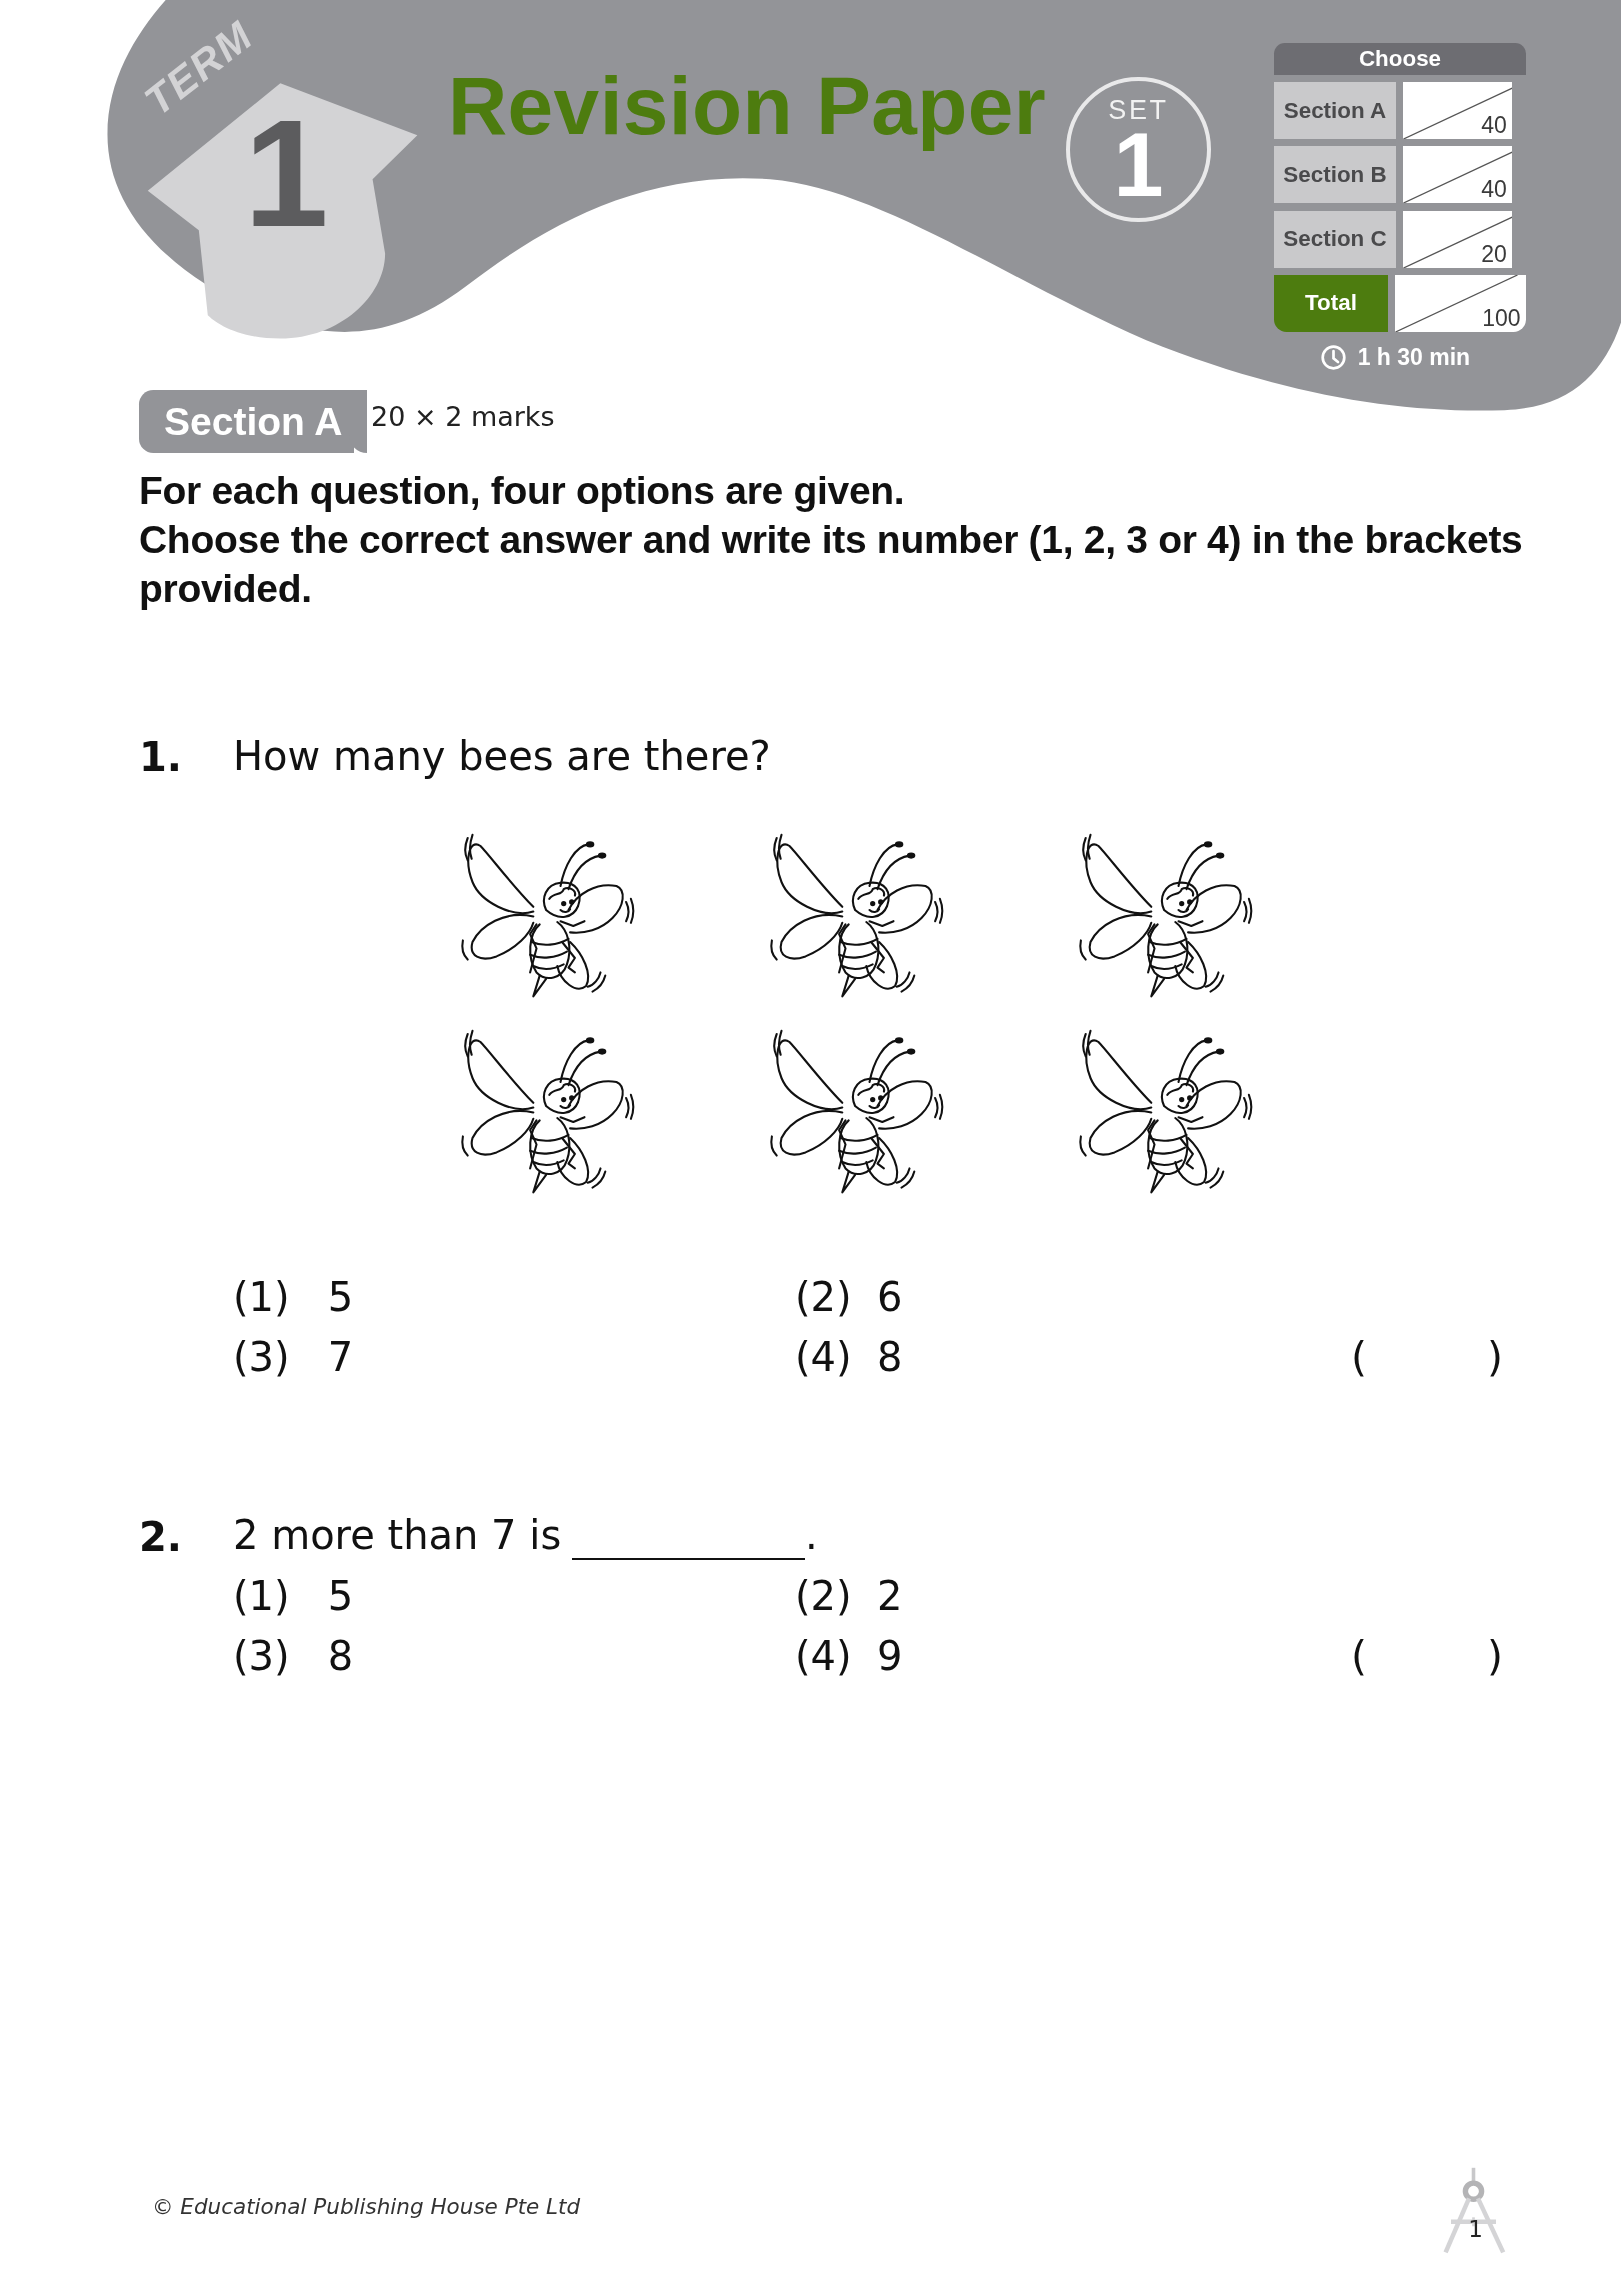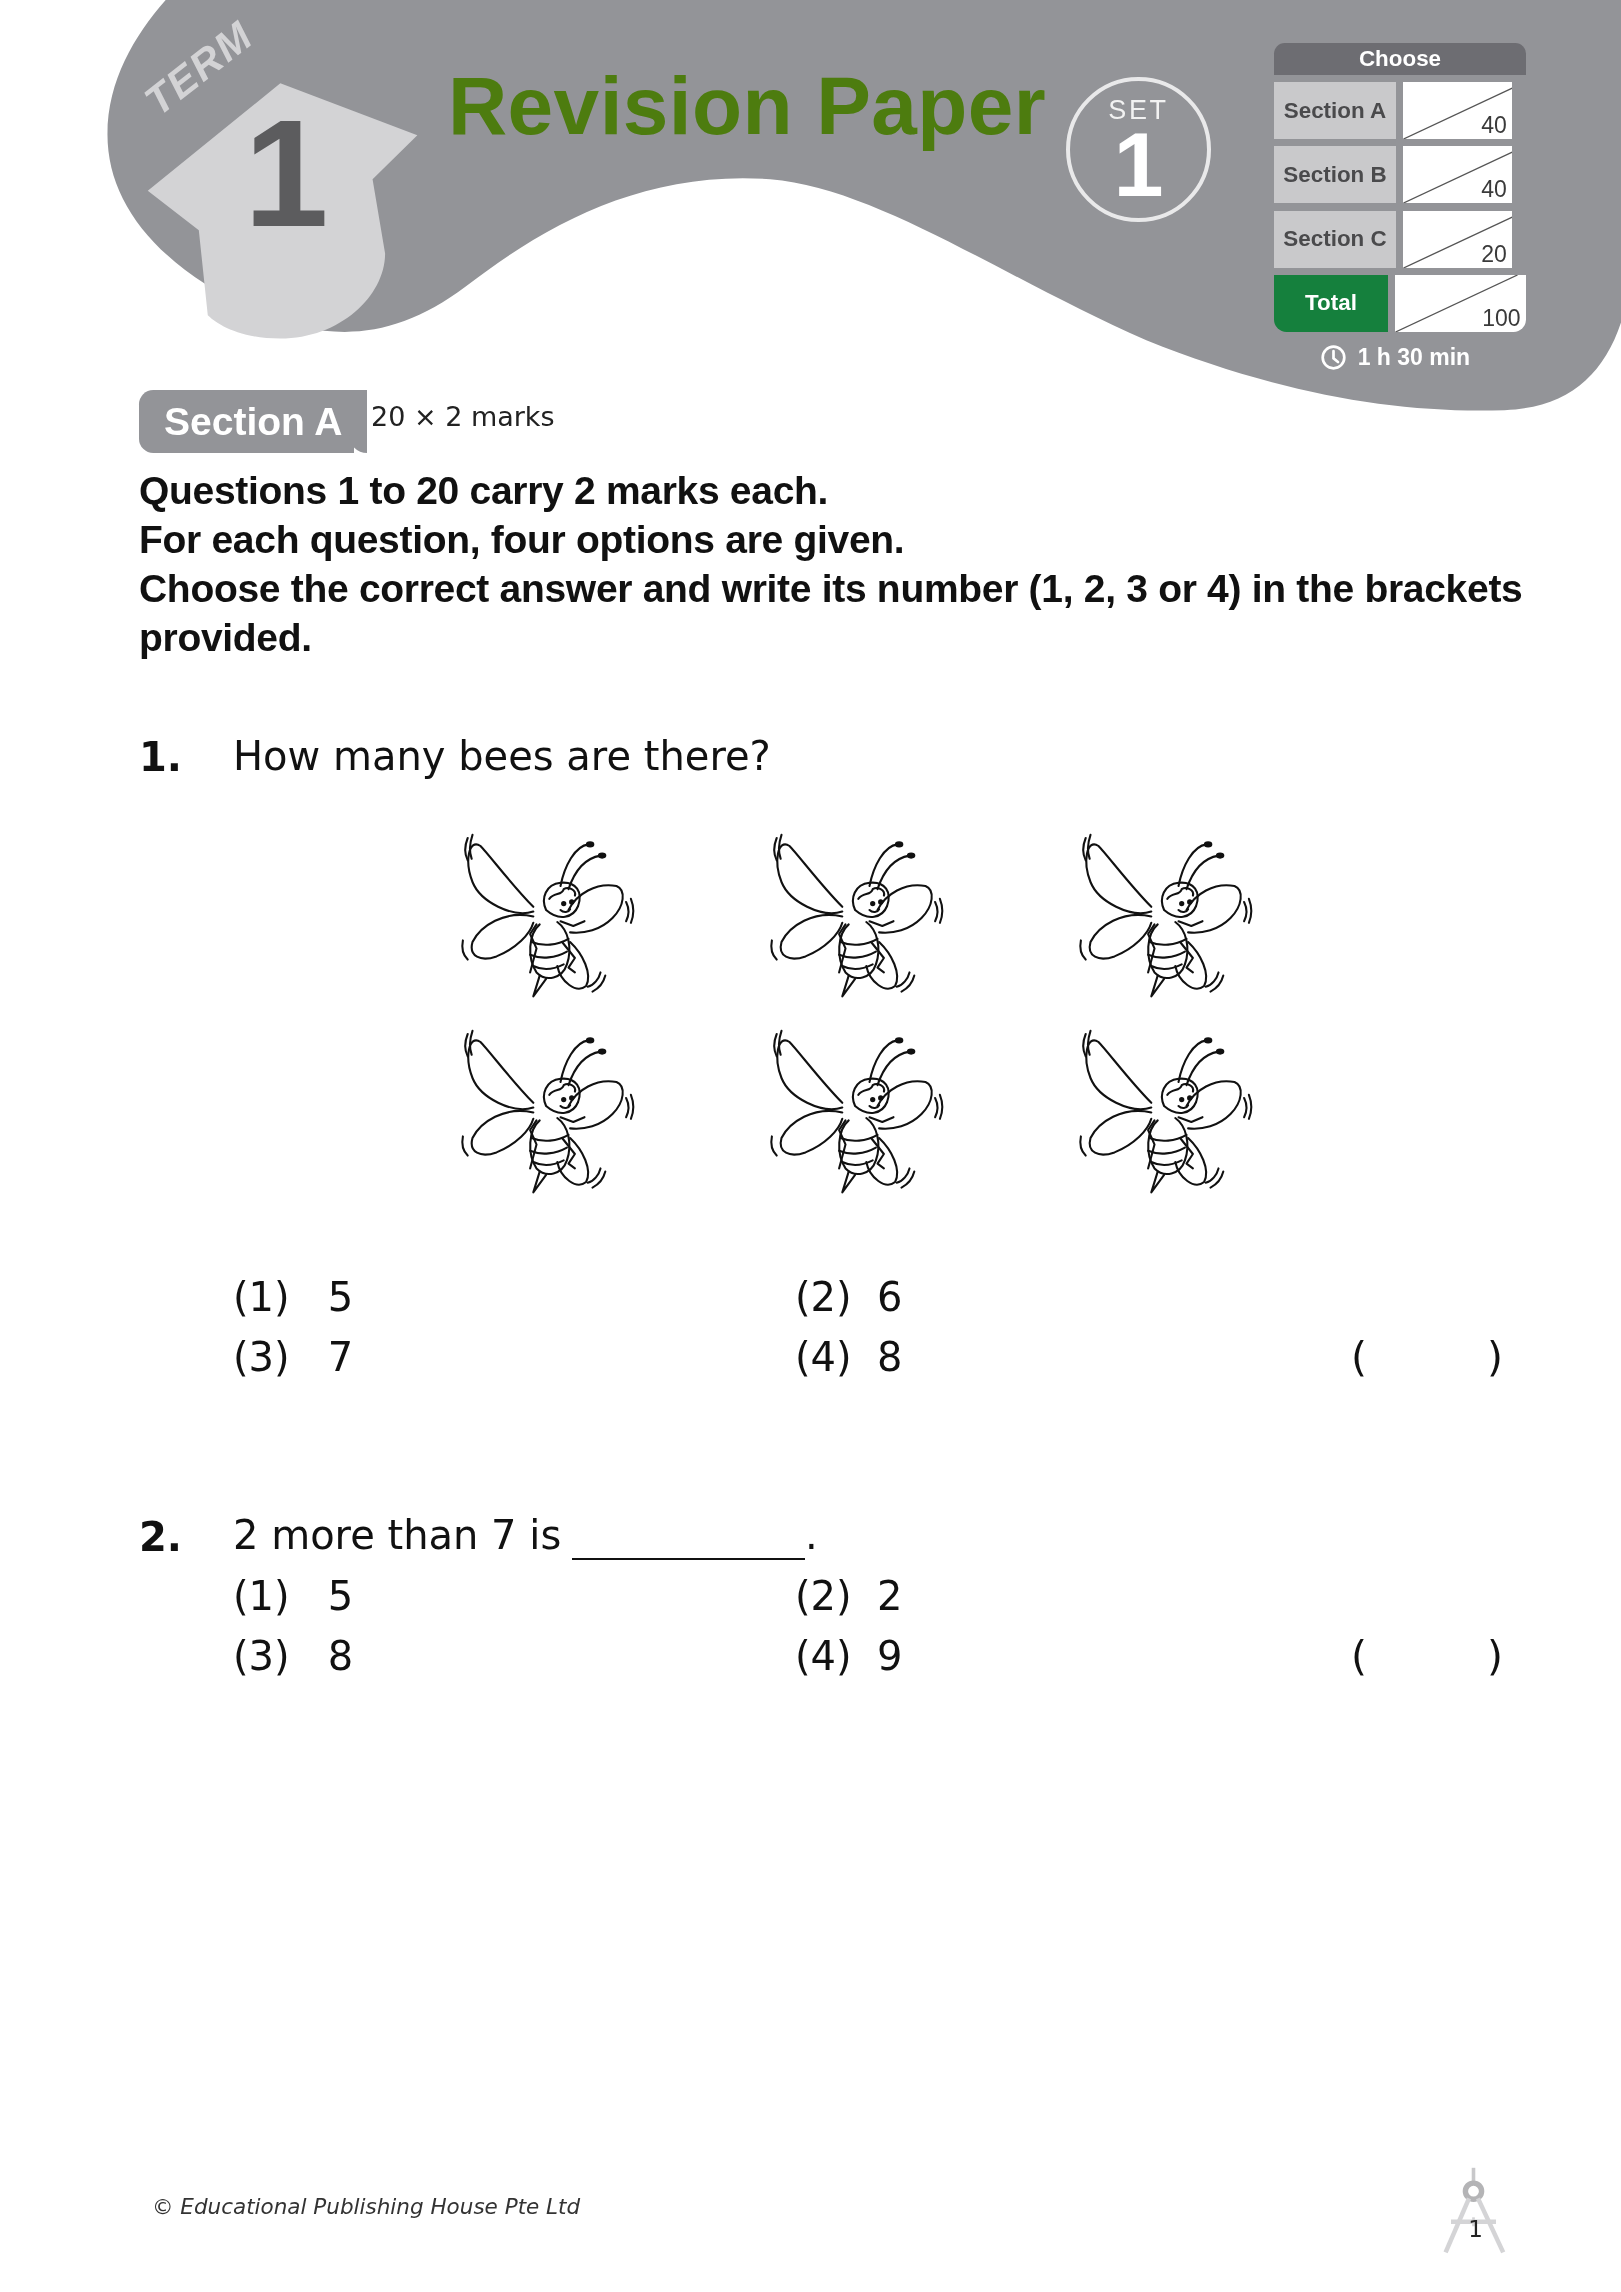--- a/index.html
+++ b/index.html
@@ -26,21 +26,21 @@
   .marks-head { height:32px; background:#6d6d72; border-radius:10.7px 10.7px 0 0; color:#fff;
                 font-family:"Liberation Sans", sans-serif; font-weight:bold; font-size:22.4px;
                 text-align:center; line-height:32px; }
   .marks-row { display:flex; height:57px; margin-top:7.2px; }
   .marks-row .lbl { width:122px; background:#c9c9cb; color:#4a4a4c; font-family:"Liberation Sans", sans-serif;
                     font-weight:bold; font-size:22.4px; display:flex; align-items:center; justify-content:center; }
   .marks-row .cell { width:109px; margin-left:7.2px; background:#ffffff; position:relative; overflow:hidden; }
   .marks-row .cell svg { position:absolute; left:0; top:0; }
   .marks-row .cell .max { position:absolute; right:5.4px; bottom:0px; font-family:"Liberation Sans", sans-serif;
                           font-size:23px; color:#3a3a3a; }
-  .marks-row.total .lbl { background:#15803d; color:#fff; border-radius:0 0 0 12.5px; }
+  .marks-row.total .lbl { background:#4d7c0f; color:#fff; border-radius:0 0 0 12.5px; }
   .marks-row.total .cell { border-radius:0 0 12.5px 0;padding-left:29px; }
   .time { left:1320px; top:344px; color:#ffffff; font-family:"Liberation Sans", sans-serif; font-weight:bold;
           font-size:23px; display:flex; align-items:center; gap:10.7px; }
 
   
   .sec-pill { left:139px; top:390px; width:215px; height:63px; background:#939498; border-radius:14.3px 0 0 14.3px;
               color:#fff; font-family:"Liberation Sans", sans-serif; font-weight:bold; font-size:39px;
               line-height:63px; padding-left:25px; box-sizing:border-box; }
   .sec-pill::after { content:""; position:absolute; right:-12.5px; top:0; width:18px; height:63px;
                      background:#939498; border-radius:0 0 0 21.5px; }
@@ -136,21 +136,20 @@
     <circle cx="15" cy="15" r="12" fill="none" stroke="#fff" stroke-width="3"></circle>
     <path d="M15 8 V16 L20 20" fill="none" stroke="#fff" stroke-width="3" stroke-linecap="round"></path>
   </svg>
   <span>1 h 30 min</span>
 </div>
 
 <div class="abs sec-pill">Section A</div>
 <div class="abs sec-marks">20 × 2 marks</div>
 
 <div class="abs instr">
-  <div>Questions 1 to 20 carry 2 marks each.</div>
   <div>For each question, four options are given.</div>
   <div>Choose the correct answer and write its number (1, 2, 3 or 4) in the brackets</div>
   <div>provided.</div>
 </div>
 
 <div class="abs qnum" style="left:139px; top:734px;">1.</div>
 <div class="abs qtext" style="left:233px; top:733px;">How many bees are there?</div>
 
 <svg width="0" height="0" style="position:absolute">
   <defs>

